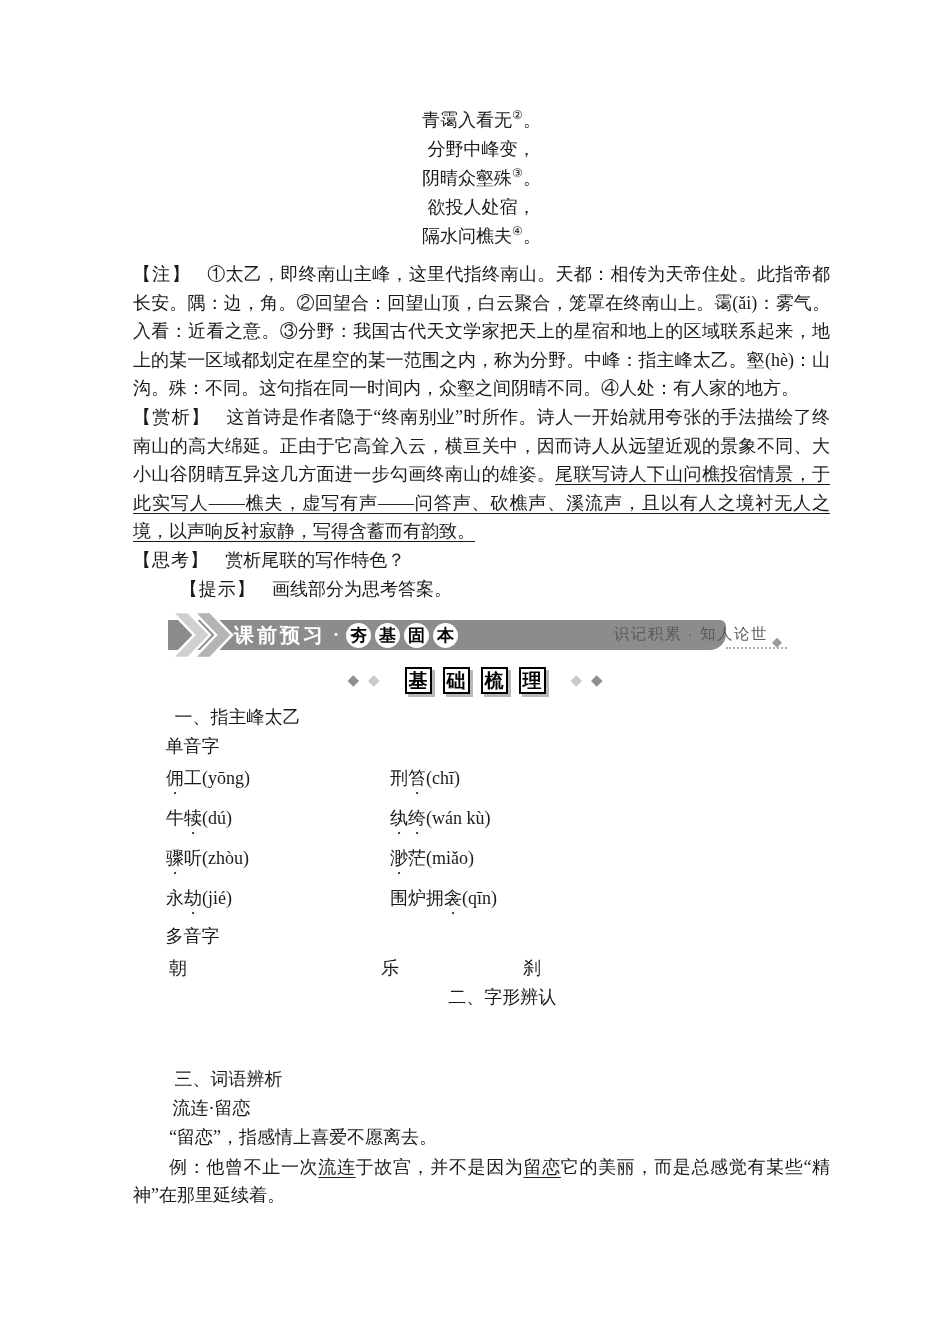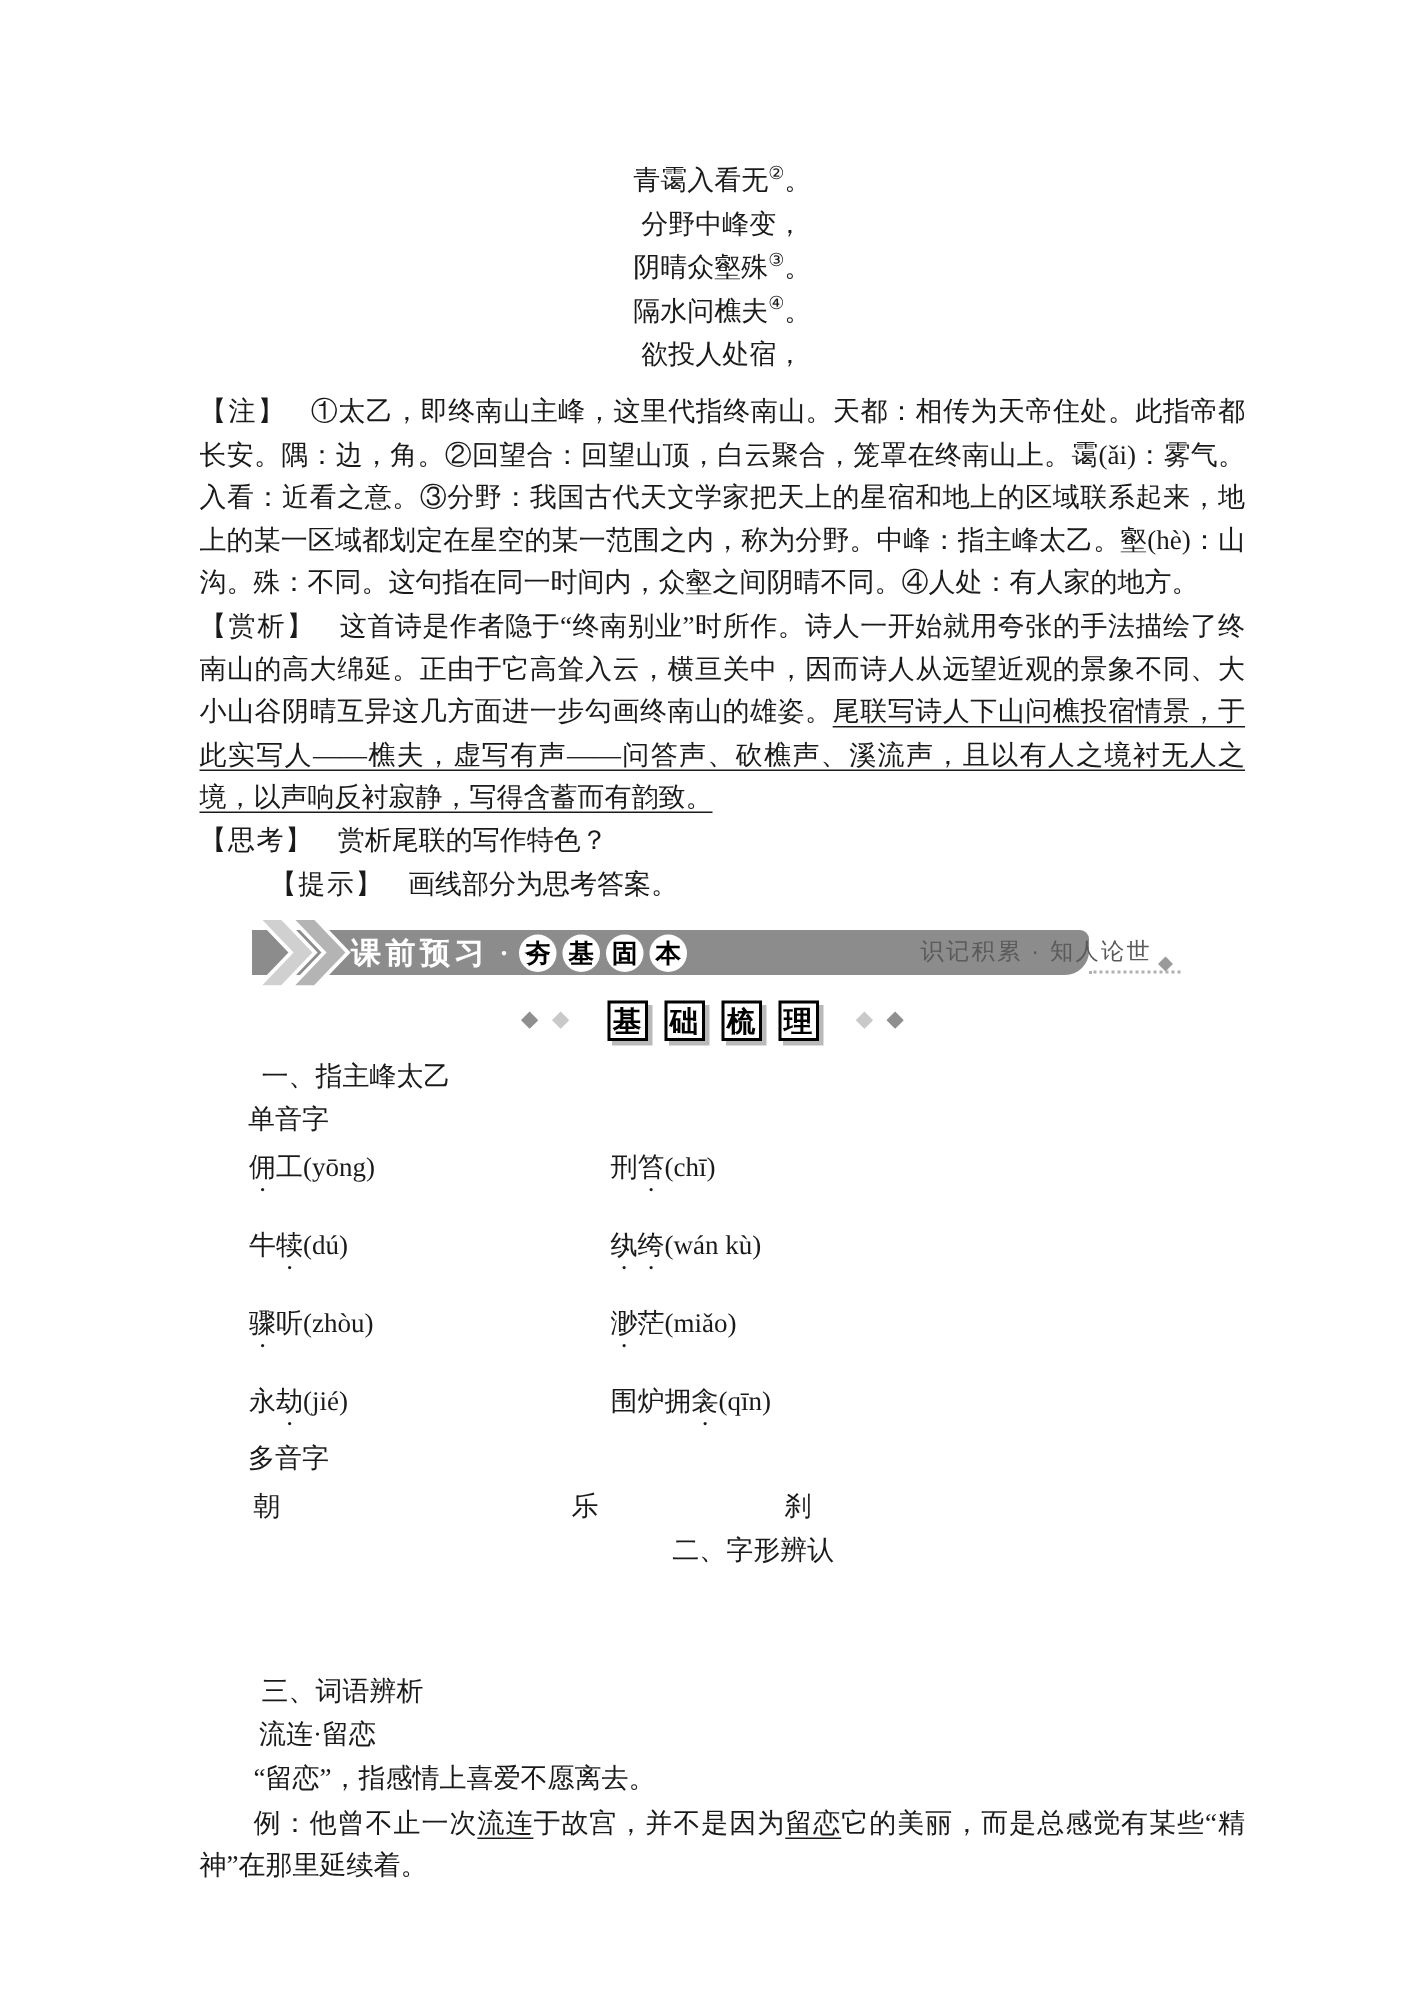--- a/index.html
+++ b/index.html
@@ -73,21 +73,21 @@
     font-family:"Liberation Sans", sans-serif; font-weight:bold; font-size:19px; color:#000;
     margin:0 1px;
   }
   .head-gap { width:6px; }
 
   
   .sec-title { margin-top:9px; line-height:29px; text-indent:2.3em; }
   .plain-line { line-height:29px; text-indent:1.8em; }
   .ph-grid {
     padding-left:33px; margin-top:2px;
-    display:grid; grid-template-columns:224px auto; row-gap:5px;gap:17px;
+    display:grid; grid-template-columns:224px auto; row-gap:5px;
   }
   .ph-item { line-height:30px; white-space:nowrap; }
   .dotted {
     -webkit-text-emphasis:filled dot #1a1a1a;
     -webkit-text-emphasis-position:under;
     text-emphasis:filled dot #1a1a1a;
     text-emphasis-position:under right;
   }
   .multi-row { padding-left:36px; line-height:29px; margin-top:3px; }
   .multi-row .m1 { display:inline-block; width:212px; }
@@ -98,22 +98,22 @@
 </style>
 </head>
 <body>
 
 <div class="content">
 
   <div class="poem">
     <div class="poem-line"><span>青霭入看无</span><sup>②</sup><span>。</span></div>
     <div class="poem-line"><span>分野中峰变，</span><sup></sup><span></span></div>
     <div class="poem-line"><span>阴晴众壑殊</span><sup>③</sup><span>。</span></div>
+    <div class="poem-line"><span>欲投人处宿，</span><sup></sup><span></span></div>
     <div class="poem-line"><span>隔水问樵夫</span><sup>④</sup><span>。</span></div>
-    <div class="poem-line"><span>欲投人处宿，</span><sup></sup><span></span></div>
   </div>
 
   <p class="para note-para"><span class="label label-gap">【注】</span><span>①太乙，即终南山主峰，这里代指终南山。天都：相传为天帝住处。此指帝都长安。隅：边，角。②回望合：回望山顶，白云聚合，笼罩在终南山上。霭(ǎi)：雾气。入看：近看之意。③分野：我国古代天文学家把天上的星宿和地上的区域联系起来，地上的某一区域都划定在星空的某一范围之内，称为分野。中峰：指主峰太乙。壑(hè)：山沟。殊：不同。这句指在同一时间内，众壑之间阴晴不同。④人处：有人家的地方。</span></p>
 
   <p class="para"><span class="label label-gap">【赏析】</span><span>这首诗是作者隐于“终南别业”时所作。诗人一开始就用夸张的手法描绘了终南山的高大绵延。正由于它高耸入云，横亘关中，因而诗人从远望近观的景象不同、大小山谷阴晴互异这几方面进一步勾画终南山的雄姿。</span><span class="uline">尾联写诗人下山问樵投宿情景，于此实写人——樵夫，虚写有声——问答声、砍樵声、溪流声，且以有人之境衬无人之境，以声响反衬寂静，写得含蓄而有韵致。</span></p>
 
   <p class="think-line"><span class="label label-gap">【思考】</span><span>赏析尾联的写作特色？</span></p>
   <p class="hint-line"><span class="label label-gap">【提示】</span><span>画线部分为思考答案。</span></p>
 
 </div>
@@ -172,18 +172,18 @@
   </div>
 
   <p class="plain-line" style="margin-top:4px;">多音字</p>
   <div class="multi-row">
     <span class="m1">朝</span><span class="m2">乐</span><span class="m3">刹</span>
   </div>
 
   <p class="sec-title" style="margin-top:0;text-align:center;">二、字形辨认</p>
   <div class="blank-gap"></div>
 
-  <p class="sec-title" style="margin-top:16px;">三、词语辨析</p>
+  <p class="sec-title" style="margin-top:4px;">三、词语辨析</p>
   <p class="plain-line" style="text-indent:2.2em;">流连·留恋</p>
   <p class="def-line">“留恋”，指感情上喜爱不愿离去。</p>
   <p class="example"><span>例：他曾不止一次</span><span class="uline">流连</span><span>于故宫，并不是因为</span><span class="uline">留恋</span><span>它的美丽，而是总感觉有某些“精神”在那里延续着。</span></p>
 
 </div>
 
 </body></html>

